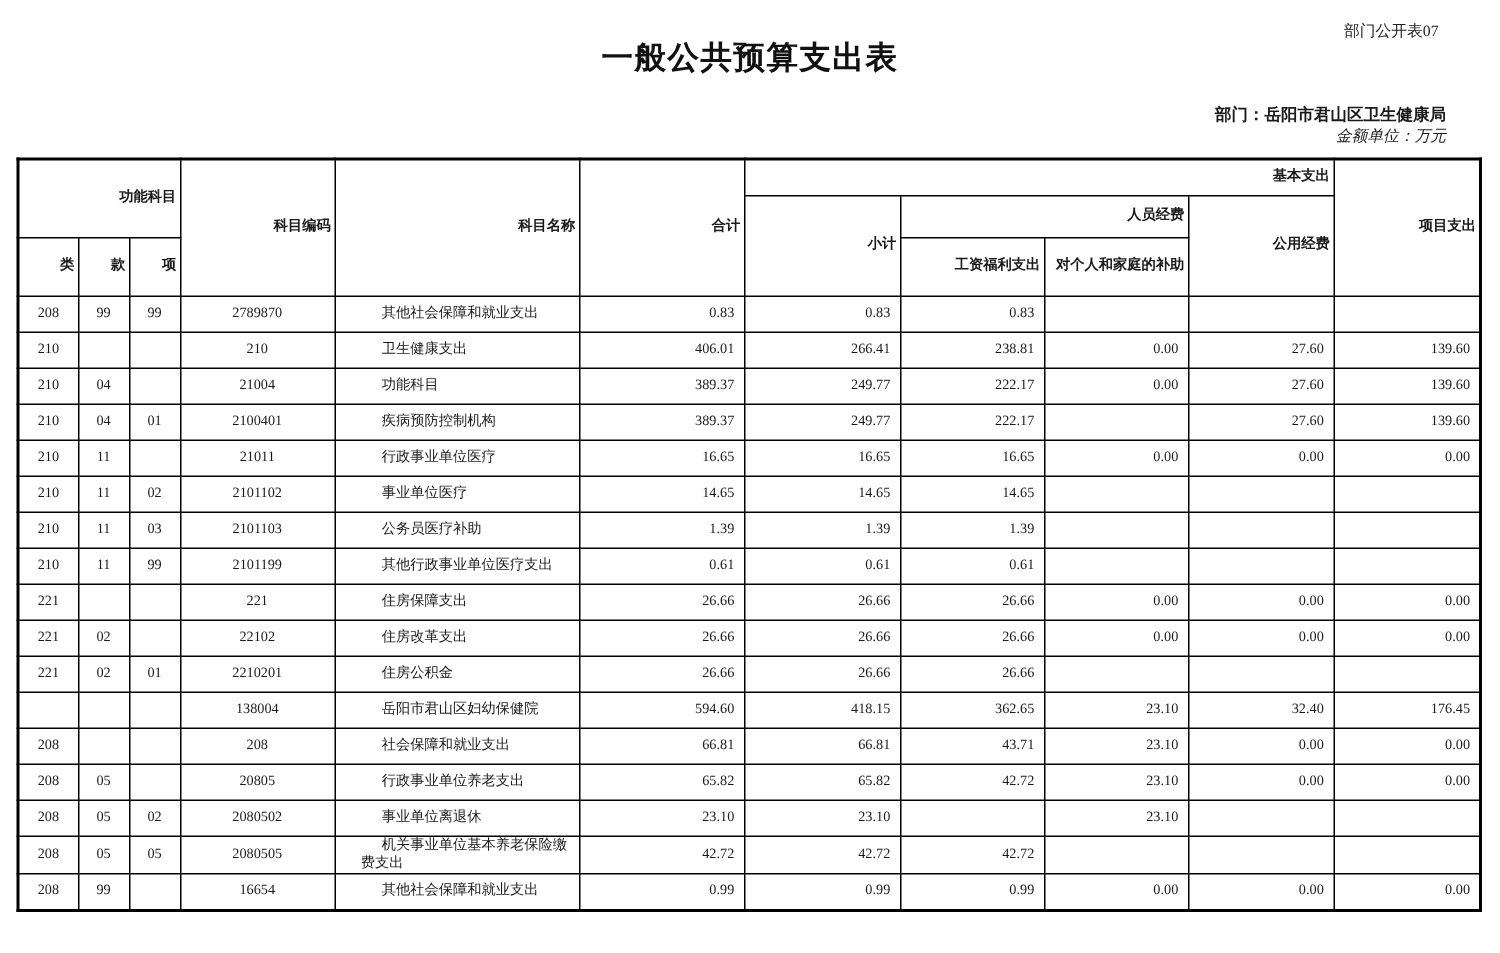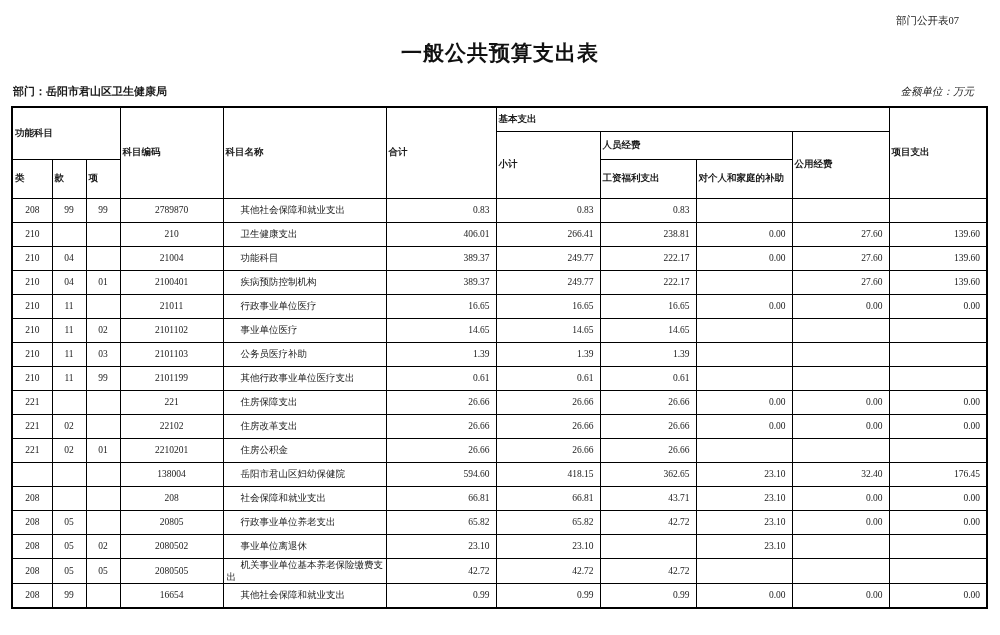--- a/index.html
+++ b/index.html
@@ -11,60 +11,61 @@
     position: relative;
     overflow: hidden;
   }
   .corner-label {
     position: absolute;
     top: 14px; right: 41px;
     font-size: 10.5px;
     color: #222;
   }
   .page-title {
-    margin-top: 39px;
+    margin-top: 24px;
     text-align: center;
     font-size: 21px;
     font-weight: bold;
     letter-spacing: 1px;
     color: #111;
   }
   .meta-row {
-    margin: 17px 26px 0 13px;
+    margin: 17px 36px 0 13px;
     display: flex;
     justify-content: space-between;
     align-items: flex-end;
+    flex-direction: column;
   }
   .dept-label { font-size: 11px; font-weight: bold; }
   .unit-label { font-size: 10.5px; font-style: italic; }
   table.budget {
     margin: 7px 0 0 11px;
     width: 975px;
     table-layout: fixed;
     border-collapse: collapse;
     border: 2px solid #000;
   }
   table.budget th, table.budget td {
     border: 1px solid #000;
     font-size: 9.5px;
     vertical-align: middle;
     overflow: hidden;
   }
   table.budget th {
     font-weight: bold;
-    text-align: left;
+    text-align: right;
     line-height: 1.55;
     padding: 0 2px;
   }
   tr.hr1 th { height: 24px; }
   tr.hr2 th { height: 28px; }
   tr.hr3 th { height: 39px; }
   tbody td { height: 24px; line-height: 1.3; }
   td.ta-c { text-align: center; }
-  td.name { text-align: left; padding-left: 3px; padding-right: 2px; text-indent: 14px; }
+  td.name { text-align: left; padding-left: 17px; padding-right: 2px; text-indent: 14px; }
   td.num  { text-align: right; padding-right: 6px; font-family: "Liberation Serif", "DejaVu Serif", serif; }
 </style>
 </head>
 <body>
 
 <div class="corner-label">部门公开表07</div>
 
 <div class="page-title">一般公共预算支出表</div>
 
 <div class="meta-row">

